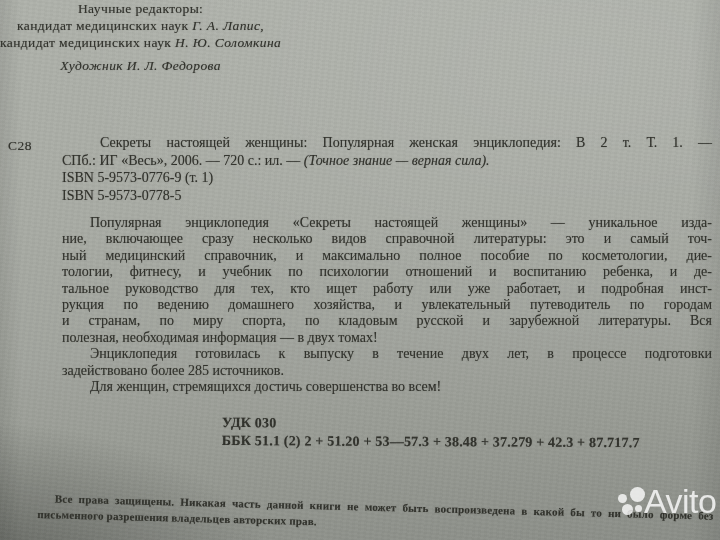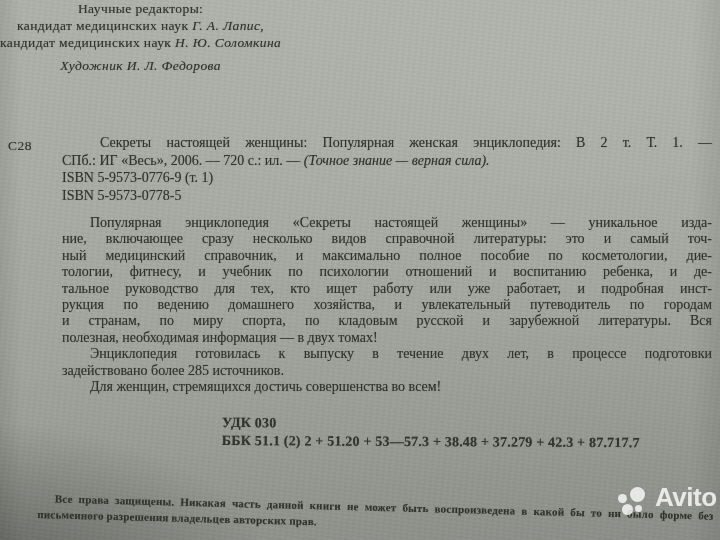--- a/index.html
+++ b/index.html
@@ -53,23 +53,23 @@
   .copyright .line{line-height:15.5px;}
   .ind17{padding-left:17px;box-sizing:border-box;}
 
   
   .watermark{left:613px;top:485px;width:110px;height:44px;z-index:5;}
   .watermark .dot{position:absolute;border-radius:50%;background:rgba(255,255,255,0.78);}
   .dot-big{left:17px;top:2px;width:15px;height:15px;}
   .dot-small{left:5px;top:9px;width:9px;height:9px;}
   .dot-mid{left:9px;top:19px;width:11px;height:11px;}
   .dot-tiny{left:22px;top:20px;width:7px;height:7px;}
-  .wordmark{position:absolute;left:42px;top:-3px;
+  .wordmark{position:absolute;left:31px;top:-3px;
     font-family:"Liberation Sans","DejaVu Sans",sans-serif;
-    font-size:26px;font-weight:700;letter-spacing:-0.5px;
+    font-size:34px;font-weight:400;letter-spacing:-0.5px;
     color:rgba(255,255,255,0.8);}
 </style>
 </head>
 <body>
 
 <div class="photo">
 
   <div class="block editors ink">
     <span class="line">Научные редакторы:</span>
     <span class="line"><span>кандидат медицинских наук </span><span class="it">Г. А. Лапис,</span></span>

